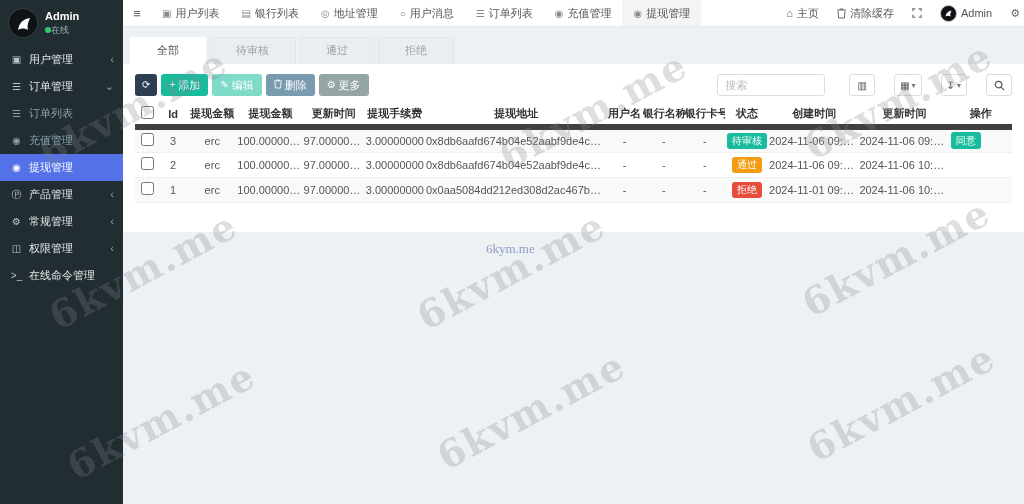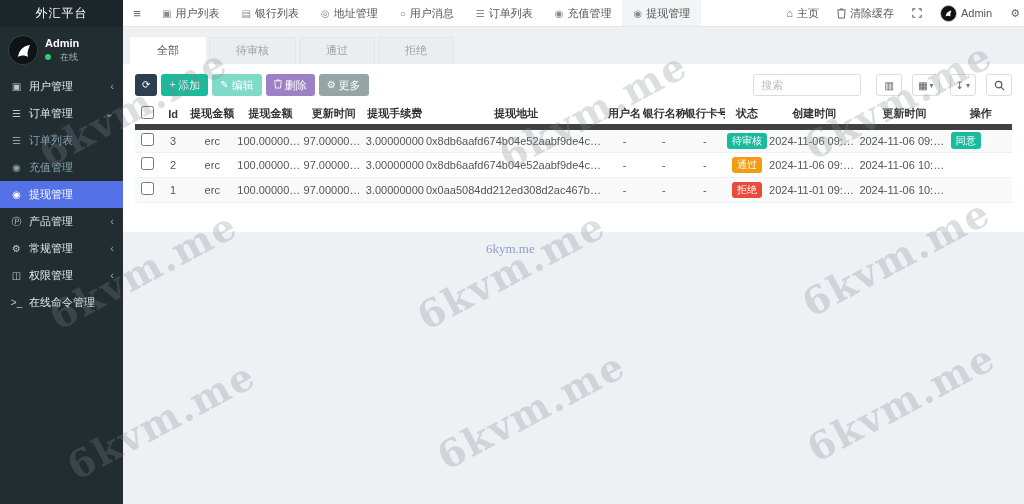--- a/index.html
+++ b/index.html
@@ -5,21 +5,21 @@
 *{box-sizing:border-box;margin:0;padding:0}
 html,body{width:1024px;height:504px;overflow:hidden;font-family:"Liberation Sans","DejaVu Sans",sans-serif;background:#edf1f4;position:relative}
 
 .sidebar{position:absolute;left:0;top:0;width:123px;height:504px;background:#222d32;z-index:2}
 .brand{height:27px;line-height:27px;text-align:center;color:#fff;font-size:12px;background:#1c262b;letter-spacing:1px}
 .userpanel{display:flex;align-items:center;gap:7px;padding:8px 8px 6px}
 .avatar{width:30px;height:30px;border-radius:50%;background:#0f1316;border:1px solid #39454b;position:relative;overflow:hidden;flex:0 0 auto}
 .avatar svg{position:absolute;left:0;top:0}
 .uinfo{display:flex;flex-direction:column;gap:2px}
 .uname{color:#fff;font-size:11px;font-weight:bold}
-.ustatus{color:#9fb0b8;font-size:9px;display:flex;align-items:center;gap:9px}
+.ustatus{color:#9fb0b8;font-size:9px;display:flex;align-items:center;gap:0}
 .dot{width:6px;height:6px;border-radius:50%;background:#2ecc71}
 .ssearch{margin:4px 8px 8px;background:#38484f;border-radius:3px;height:21px;display:flex;align-items:center;padding:0 6px;gap:4px}
 .ssearch input{flex:1;min-width:0;background:transparent;border:0;outline:0;color:#cfd8dc;font-size:10px}
 .ssearch input::placeholder{color:#7e939c}
 .menu{margin-top:2px}
 .mi{height:27px;display:flex;align-items:center;padding:0 9px;font-size:11px;color:#e2e8ea;cursor:pointer}
 .mi .ic{width:15px;font-size:10px;color:#b8c7ce;text-align:center;margin-right:5px;flex:0 0 auto}
 .mi.sub{color:#8aa4af}
 .mi.sub .ic{color:#8aa4af}
 .mi.active{background:#5471e7;color:#fff}
@@ -40,23 +40,23 @@
 .ptabs{display:flex;gap:3px;height:24px;align-items:flex-end;padding-left:7px;margin-top:13px}
 .ptab{padding:5px 26px 6px;font-size:11px;color:#9aa3ab;background:#eaeef1;border:1px solid #e2e6e9;border-bottom:none;border-radius:3px 3px 0 0;cursor:pointer}
 .ptab.active{background:#fff;color:#555;border-color:#fff}
 .pbody{background:#fff;padding:10px 12px 12px;min-height:168px}
 .toolbar{display:flex;align-items:center}
 .btn{height:22px;display:flex;align-items:center;gap:3px;padding:0 8px;border-radius:3px;color:#fff;font-size:11px;border:0;cursor:pointer;margin-right:4px}
 .btn .bic{font-size:10px;line-height:1}
 .btn-refresh{background:#2c3e50;padding:0 7px}
 .btn-add{background:#18bc9c}
 .btn-edit{background:#18bc9c;opacity:.55}
-.btn-del{background:#4c1d95;opacity:.55}
+.btn-del{background:#0c4a6e;opacity:.55}
 .btn-more{background:#95a5a6}
-.tright{margin-left:auto;display:flex;align-items:flex-start;gap:10px}
+.tright{margin-left:auto;display:flex;align-items:flex-start;gap:19px}
 .tsearch{width:108px;height:22px;border:1px solid #ddd;border-radius:3px;padding:0 7px;font-size:11px;color:#555;outline:none}
 .tsearch::placeholder{color:#bbb}
 .ibtn{height:22px;min-width:26px;padding:0 5px;border:1px solid #ddd;background:#fff;border-radius:3px;display:flex;align-items:center;justify-content:center;gap:2px;font-size:10px;color:#555;cursor:pointer}
 .ibtn .caret{font-size:8px;color:#777}
 
 table{width:100%;border-collapse:collapse;table-layout:fixed;font-size:11px;color:#555;margin-top:7px}
 th{font-weight:bold;color:#333;height:24px;border-bottom:6px solid #404040;text-align:center;white-space:nowrap;overflow:hidden}
 td{height:25px;border-bottom:1px solid #f0f0f0;text-align:center;white-space:nowrap;overflow:hidden;text-overflow:ellipsis}
 tbody tr:nth-child(odd) td{background:#f8f9f9}
 th:nth-child(1){width:24px}th:nth-child(2){width:28px}th:nth-child(3){width:50px}
@@ -68,21 +68,20 @@
 .act-btn{display:inline-block;padding:3px 5px;border-radius:3px;color:#fff;font-size:10px;margin:0 1px;cursor:pointer;line-height:1.1}
 .tfoot{font-size:11px;color:#666;margin-top:9px}
 
 .wm{position:absolute;font-family:"DejaVu Serif",serif;font-size:38px;font-weight:bold;letter-spacing:2px;color:rgba(125,133,140,.27);transform:rotate(-28deg);z-index:10;pointer-events:none;white-space:nowrap}
 .wm-small{position:absolute;font-family:Liberation Serif, serif;font-size:13px;color:rgba(110,130,180,.75);z-index:10;pointer-events:none}
 </style>
 </head>
 <body>
 
 <div class="sidebar">
-  <div class="brand">外汇平台</div>
   <div class="userpanel">
     <div class="avatar">
       <svg width="30" height="30" viewBox="0 0 30 30">
           <circle cx="15" cy="15" r="14" fill="#0f1316"></circle>
           <path d="M9 21c1-7 5-11 12-12-2 5-3 7-2 12-3-2-7-2-10 0z" fill="#fff"></path>
         </svg>
     </div>
     <div class="uinfo">
       <div class="uname">Admin</div>
       <div class="ustatus">

